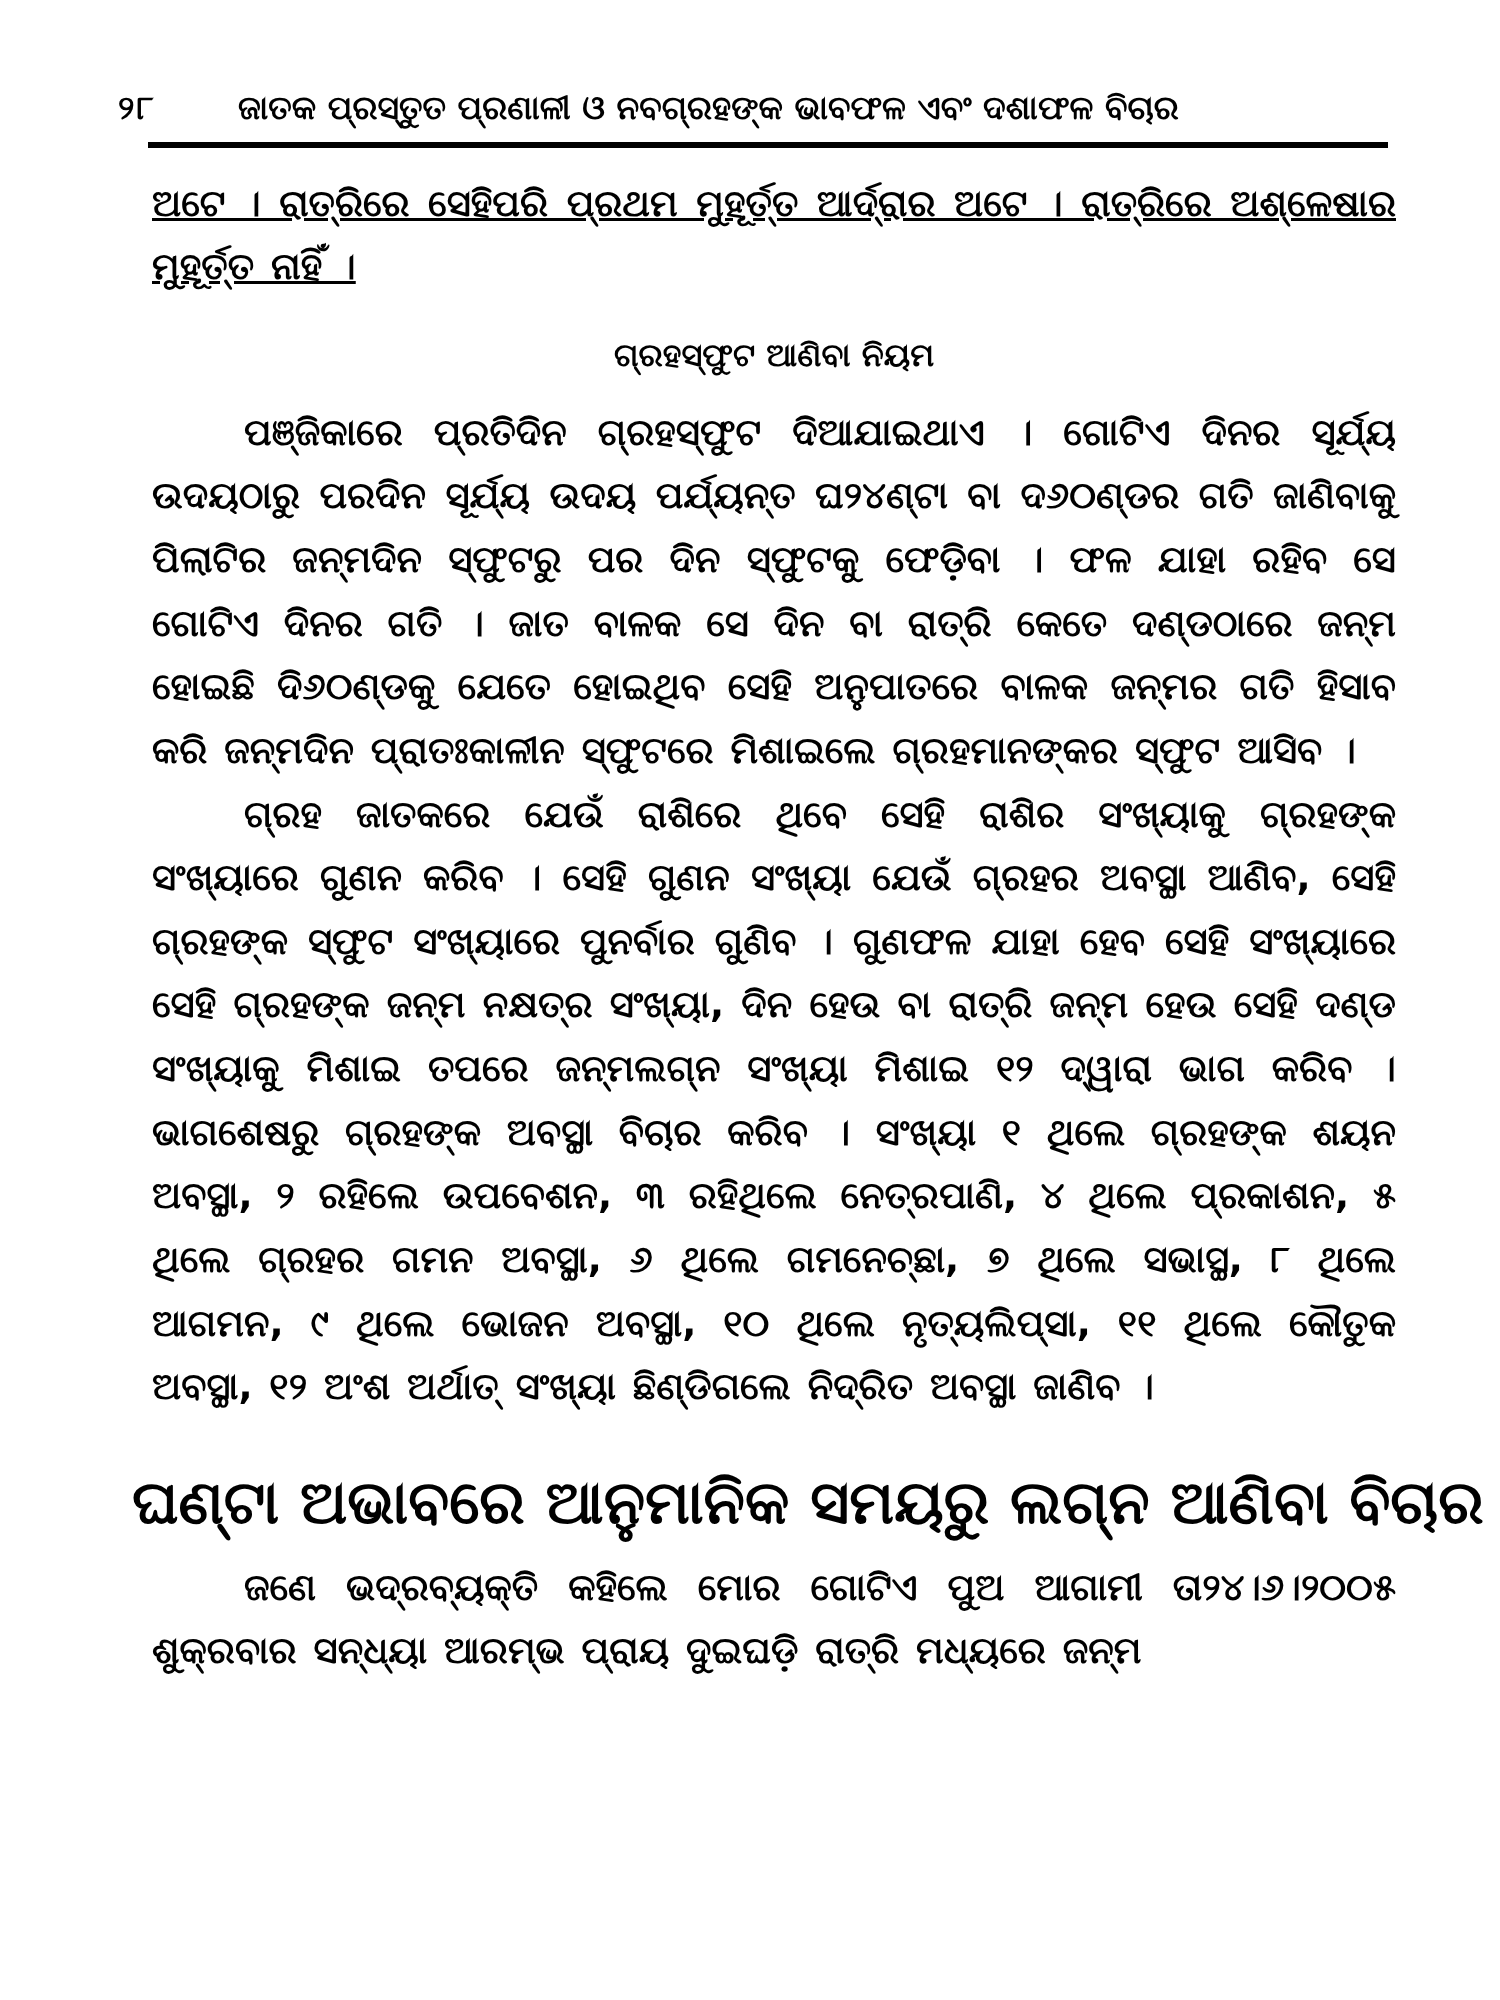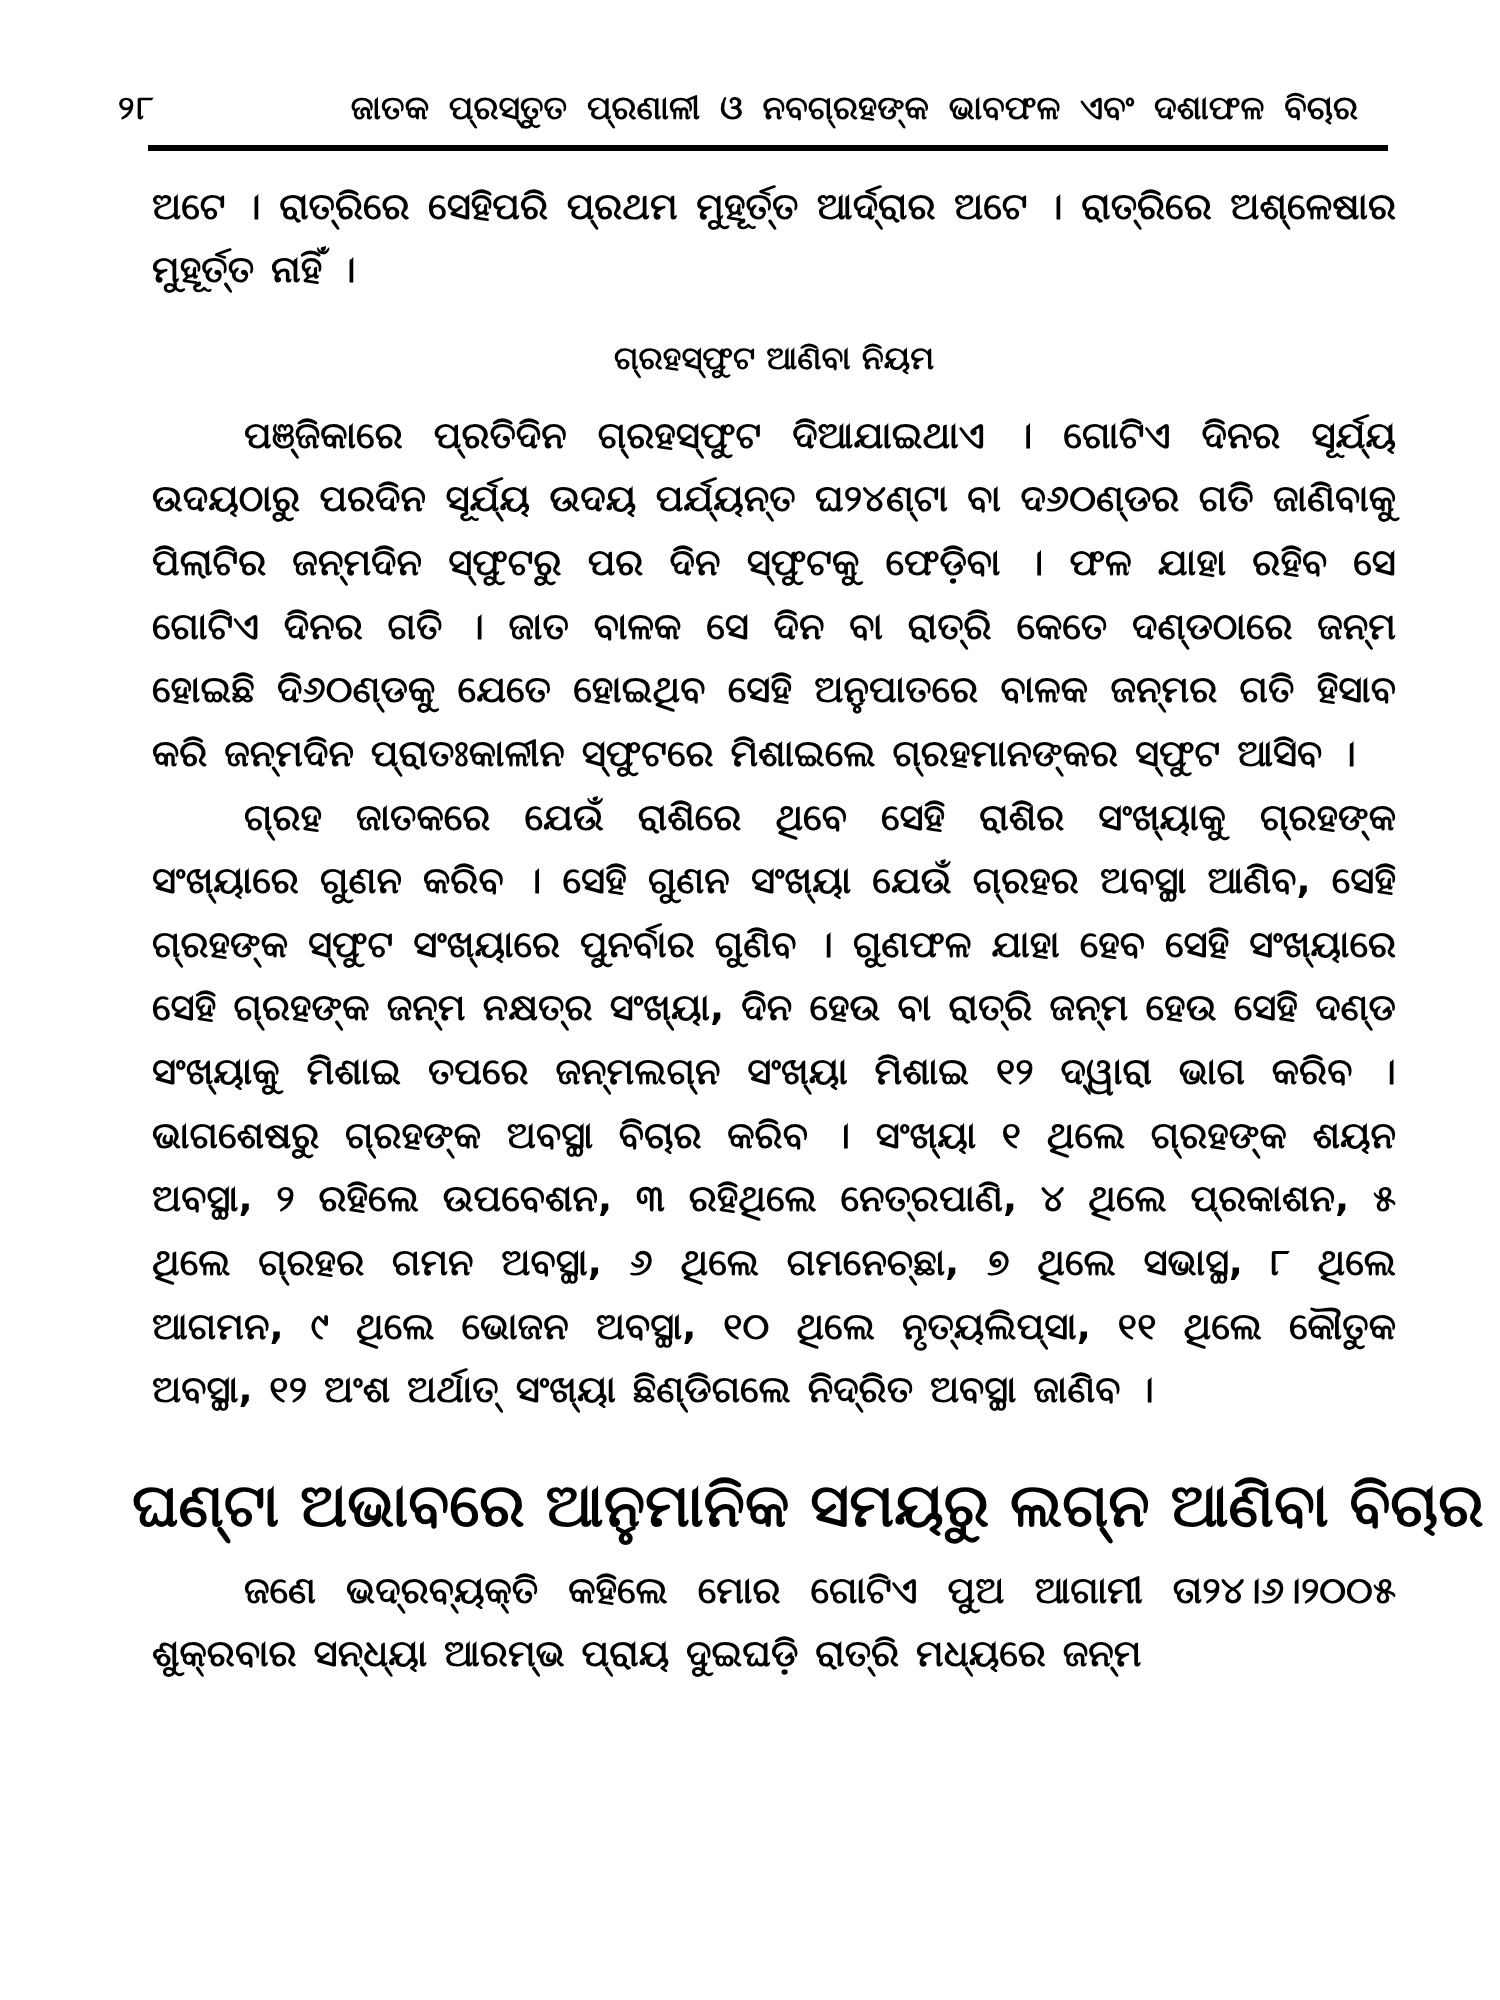--- a/index.html
+++ b/index.html
@@ -28,24 +28,23 @@
     font-size: 33px;
     line-height: 1.2;
   }
   .page-num {
     width: 120px;
     flex: 0 0 auto;
     letter-spacing: 2px;
   }
   .running-title {
     flex: 1 1 auto;
-    text-align: right;
+    text-align: left;
     padding-right: 40px;
     white-space: nowrap;
-    font-family: Liberation Mono, monospace;
   }
   .head-rule {
     border: none;
     border-top: 6px solid #000;
     margin: 14px 0 0 30px;
     width: 1240px;
   }
   .body-col {
     margin-left: 34px;
     width: 1244px;
@@ -56,20 +55,21 @@
     font-weight: bold;
     line-height: 1.72;
     text-align: justify;
     word-spacing: 4px;
   }
   .para.indent {
     text-indent: 92px;
   }
   .para.first {
     margin-top: 24px;
+    text-decoration: underline;
   }
   .sec-heading {
     margin: 0;
     font-size: 32px;
     font-weight: bold;
     text-align: center;
     line-height: 1.25;
   }
   .sec-heading.h1 { margin: 36px 0 26px 0; }
   .sec-heading.h2 { margin: 52px 0 30px 0; }

